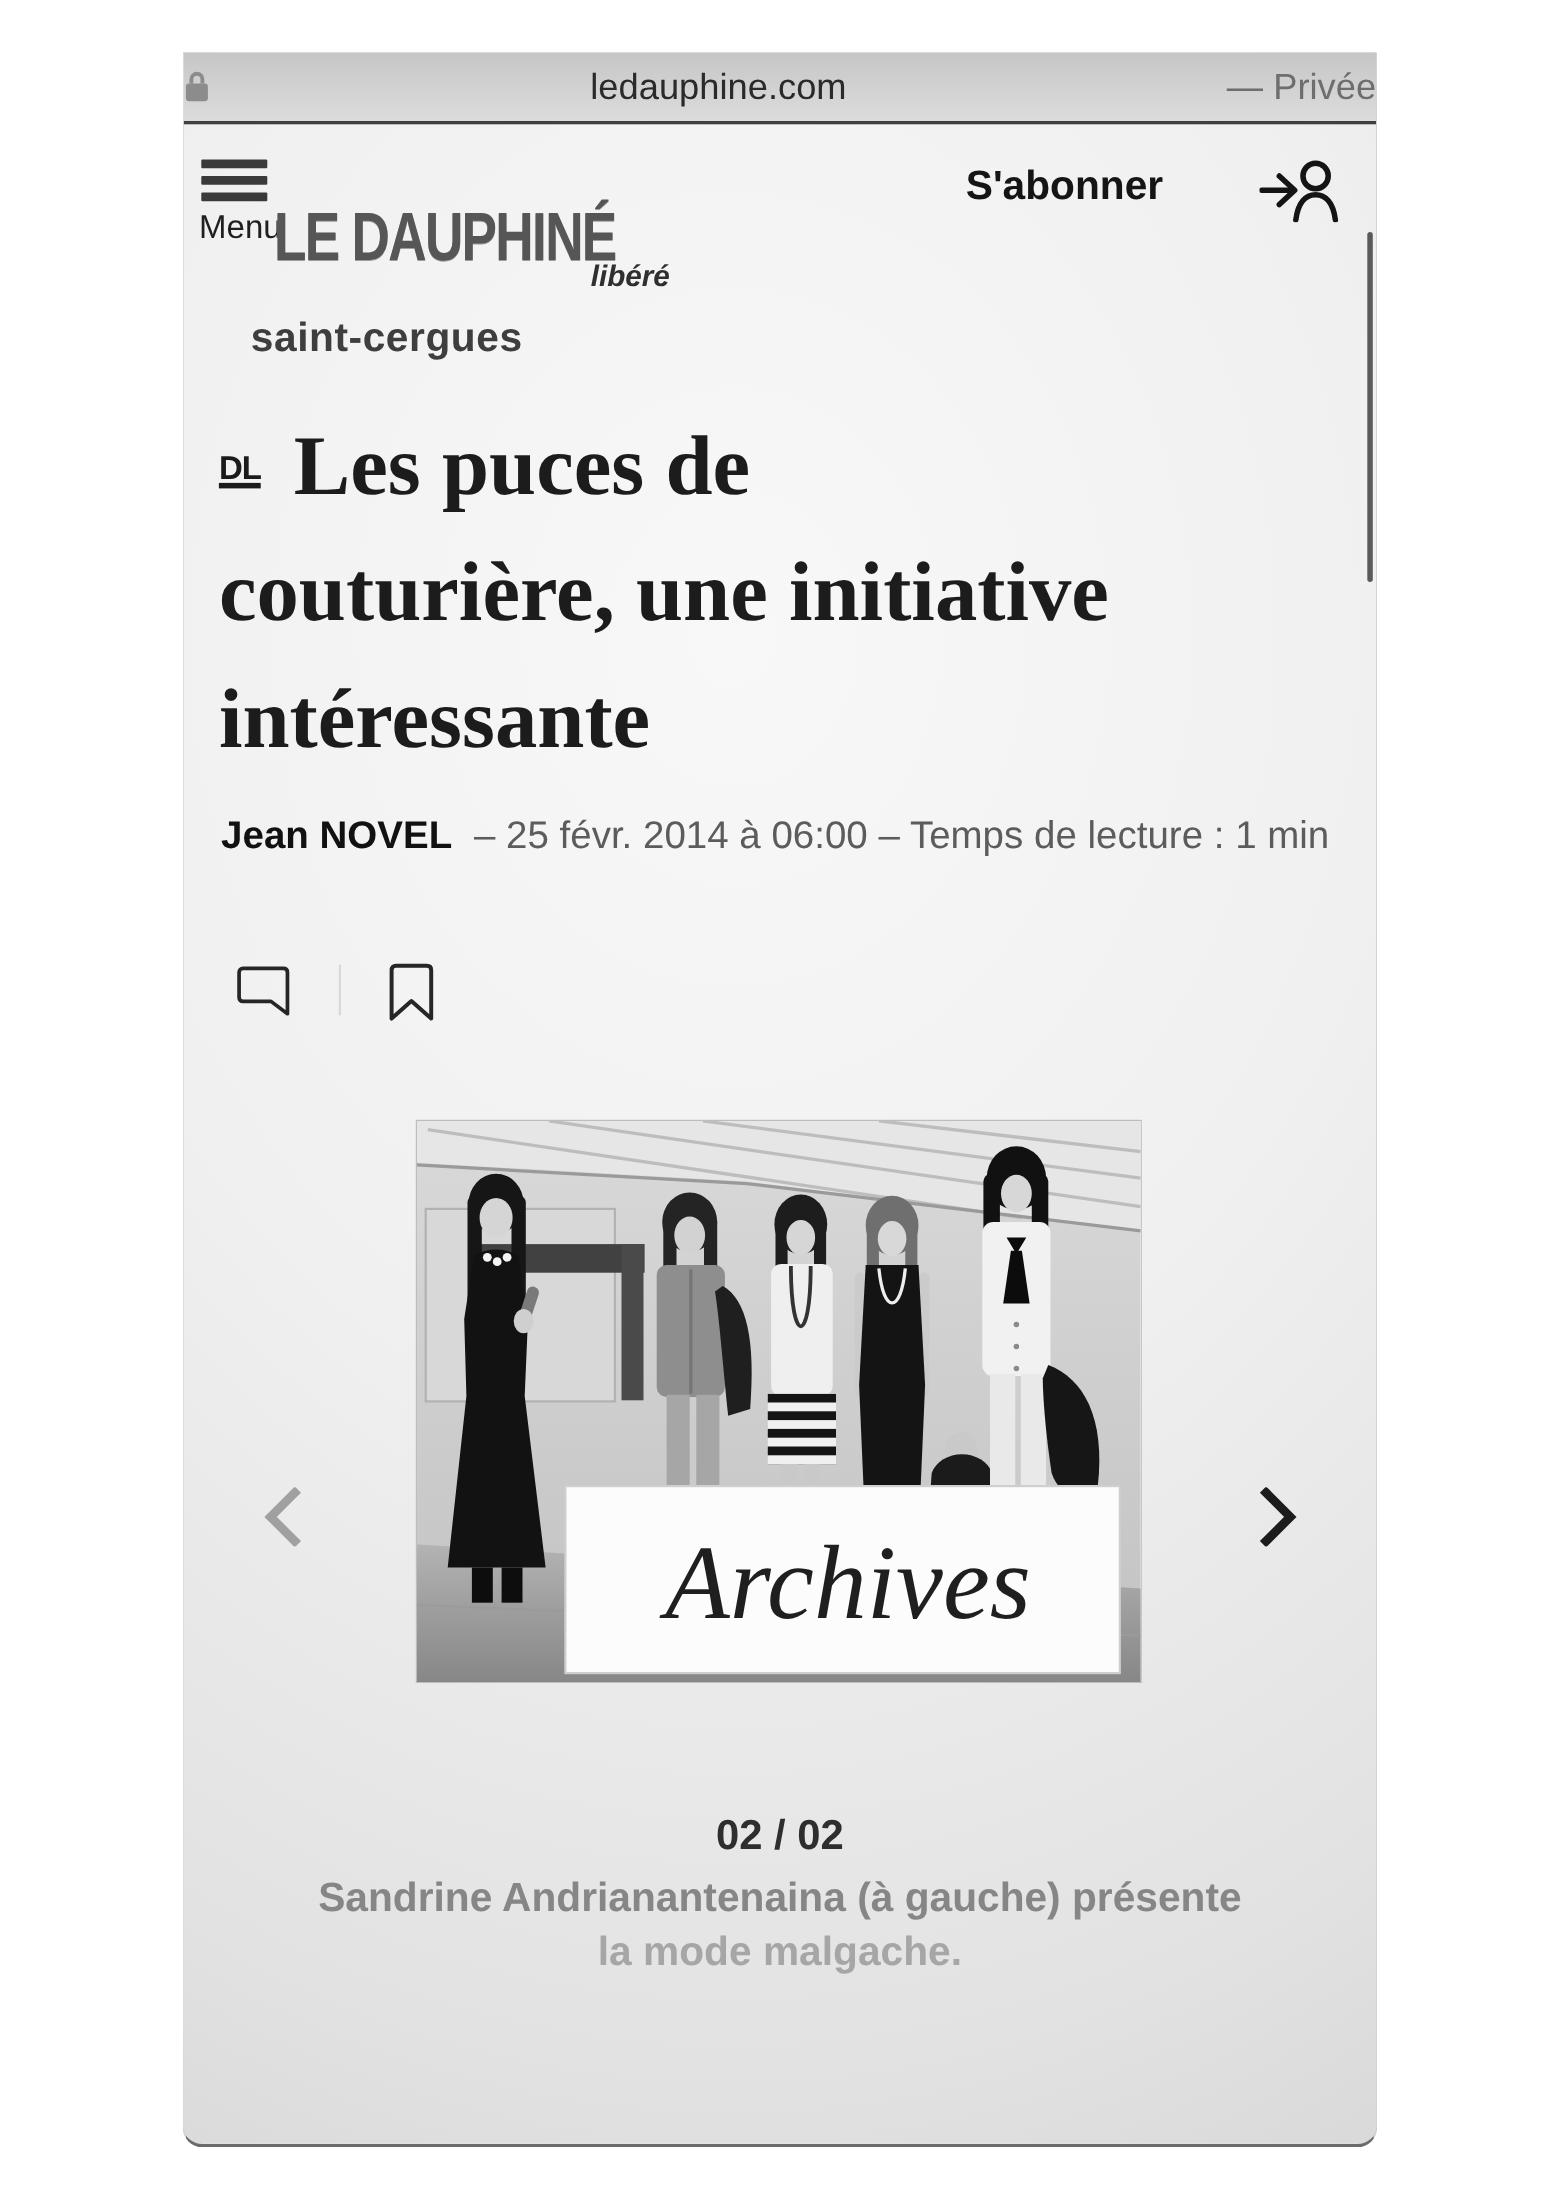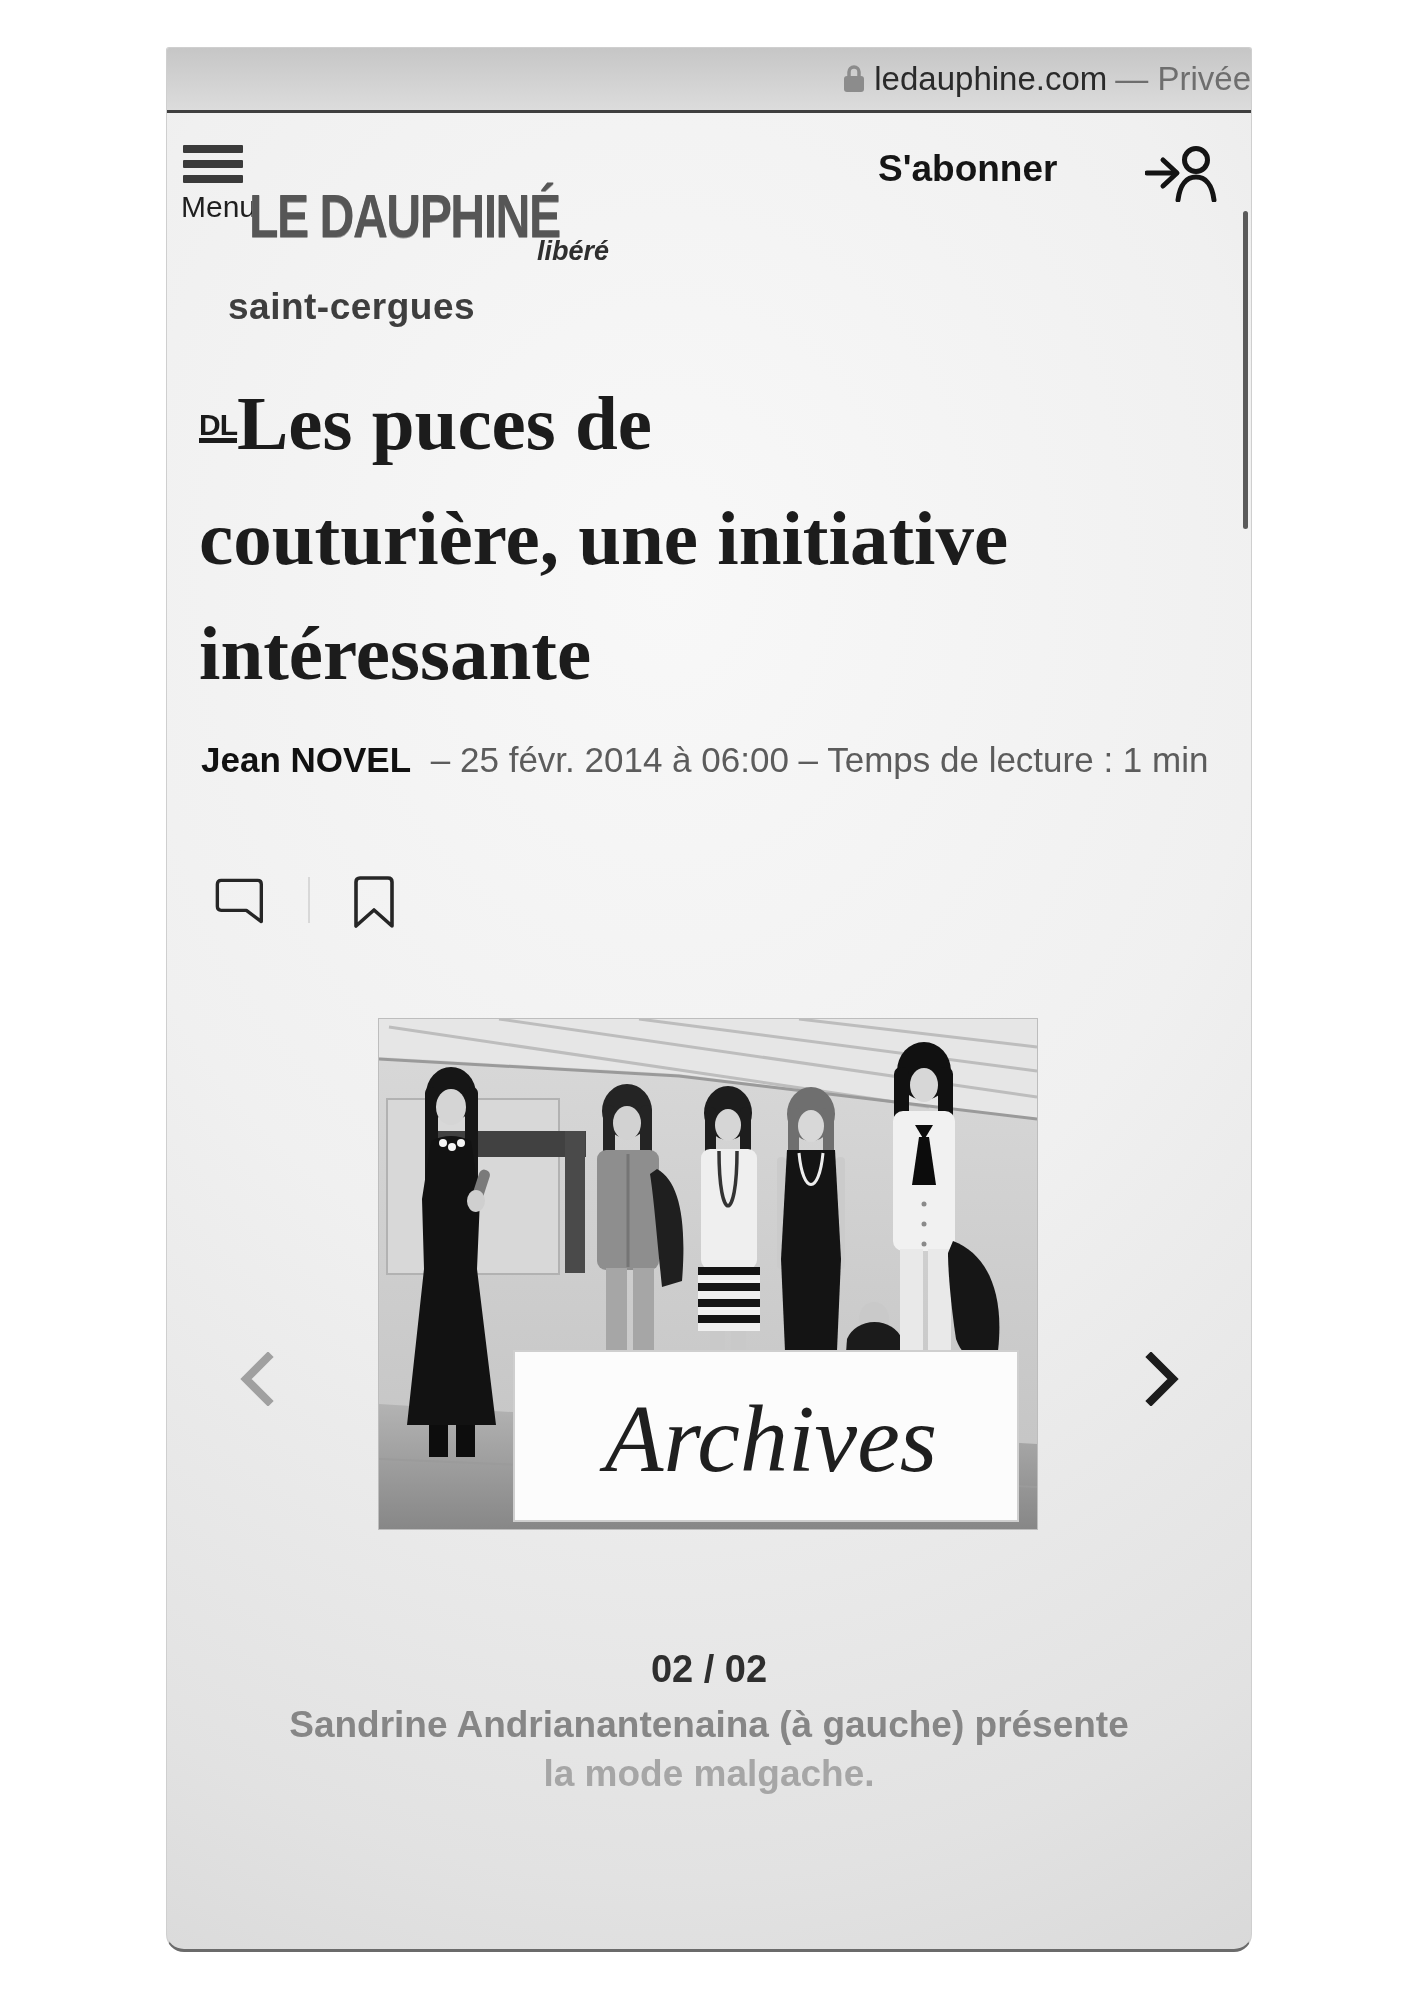--- a/index.html
+++ b/index.html
@@ -6,21 +6,21 @@
   .canvas{position:relative;width:1414px;height:2000px;background:#ffffff;overflow:hidden;
           font-family:"Liberation Sans",sans-serif;-webkit-font-smoothing:antialiased;}
   .screen{position:absolute;left:166px;top:47px;width:1084px;height:1901px;
           background:radial-gradient(140% 95% at 46% 28%, #f8f8f8 0%, #f0f0f0 40%, #e2e2e2 72%, #cfcfcf 100%);
           border:1px solid #cfcfcf;border-bottom:3px solid #6b6b6b;
           border-radius:3px 3px 18px 18px;overflow:hidden;}
   
   .browser-bar{position:absolute;left:0;top:0;right:0;height:62px;
                background:linear-gradient(#c6c6c6,#dcdcdc);
                border-bottom:3px solid #3f3f3f;
-               display:flex;align-items:center;justify-content:flex-end;gap:8px;}
+               display:flex;align-items:center;justify-content:space-between;gap:24px;}
   .url-text{font-size:33px;color:#2a2a2a;}
   .privacy-text{font-size:33px;color:#6e6e6e;}
   
   .menu-btn{position:absolute;left:14px;top:97px;width:90px;cursor:pointer;}
   .menu-bars{width:60px;margin-left:2px;}
   .menu-bars div{height:8px;background:#3a3a3a;margin-bottom:7px;border-radius:1px;}
   .menu-label{font-size:30px;color:#1f1f1f;margin-top:2px;}
   .logo{position:absolute;left:82px;top:92px;width:420px;margin-top:40px;}
   .logo-main{display:inline-block;font-size:62px;font-weight:900;letter-spacing:-2px;color:#565656;
              transform:scaleX(0.78);transform-origin:left bottom;white-space:nowrap;
@@ -28,21 +28,21 @@
   .logo-sub{position:absolute;left:250px;top:56px;width:110px;text-align:right;
             font-size:27px;font-style:italic;font-weight:700;color:#2f2f2f;}
   .subscribe{position:absolute;left:711px;top:100px;font-size:37px;font-weight:700;color:#151515;cursor:pointer;}
   .login{position:absolute;left:978px;top:96px;cursor:pointer;}
   
   .category{position:absolute;left:34px;top:238px;font-size:37px;font-weight:700;color:#3e3e3e;letter-spacing:0.5px;margin-left:27px;}
   .title{position:absolute;left:32px;top:318px;width:1016px;
          font-family:"Liberation Serif",serif;font-weight:700;font-size:77px;line-height:115px;color:#1c1c1c;}
   .dl-mark{display:inline-block;font-family:"Liberation Sans",sans-serif;font-size:30px;font-weight:900;
            letter-spacing:-1px;color:#1b1b1b;border-bottom:5px solid #1b1b1b;line-height:26px;
-           vertical-align:14px;}
+           margin-right:30px;vertical-align:14px;}
   .byline{position:absolute;left:34px;top:692px;font-size:35px;white-space:nowrap;}
   .byline .author{font-weight:700;color:#111;}
   .byline .meta{color:#5c5c5c;margin-left:10px;margin-top:45px;}
   .actions{position:absolute;left:41px;top:825px;display:flex;align-items:flex-start;}
   .action-divider{width:2px;height:46px;background:#d8d8d8;margin:4px 40px 0 42px;}
   
   .photo-wrap{position:absolute;left:212px;top:971px;width:658px;height:510px;box-shadow:0 0 0 1px #bdbdbd;}
   .chev{position:absolute;top:1304px;}
   .chev.prev{left:70px;}
   .chev.next{left:975px;}

